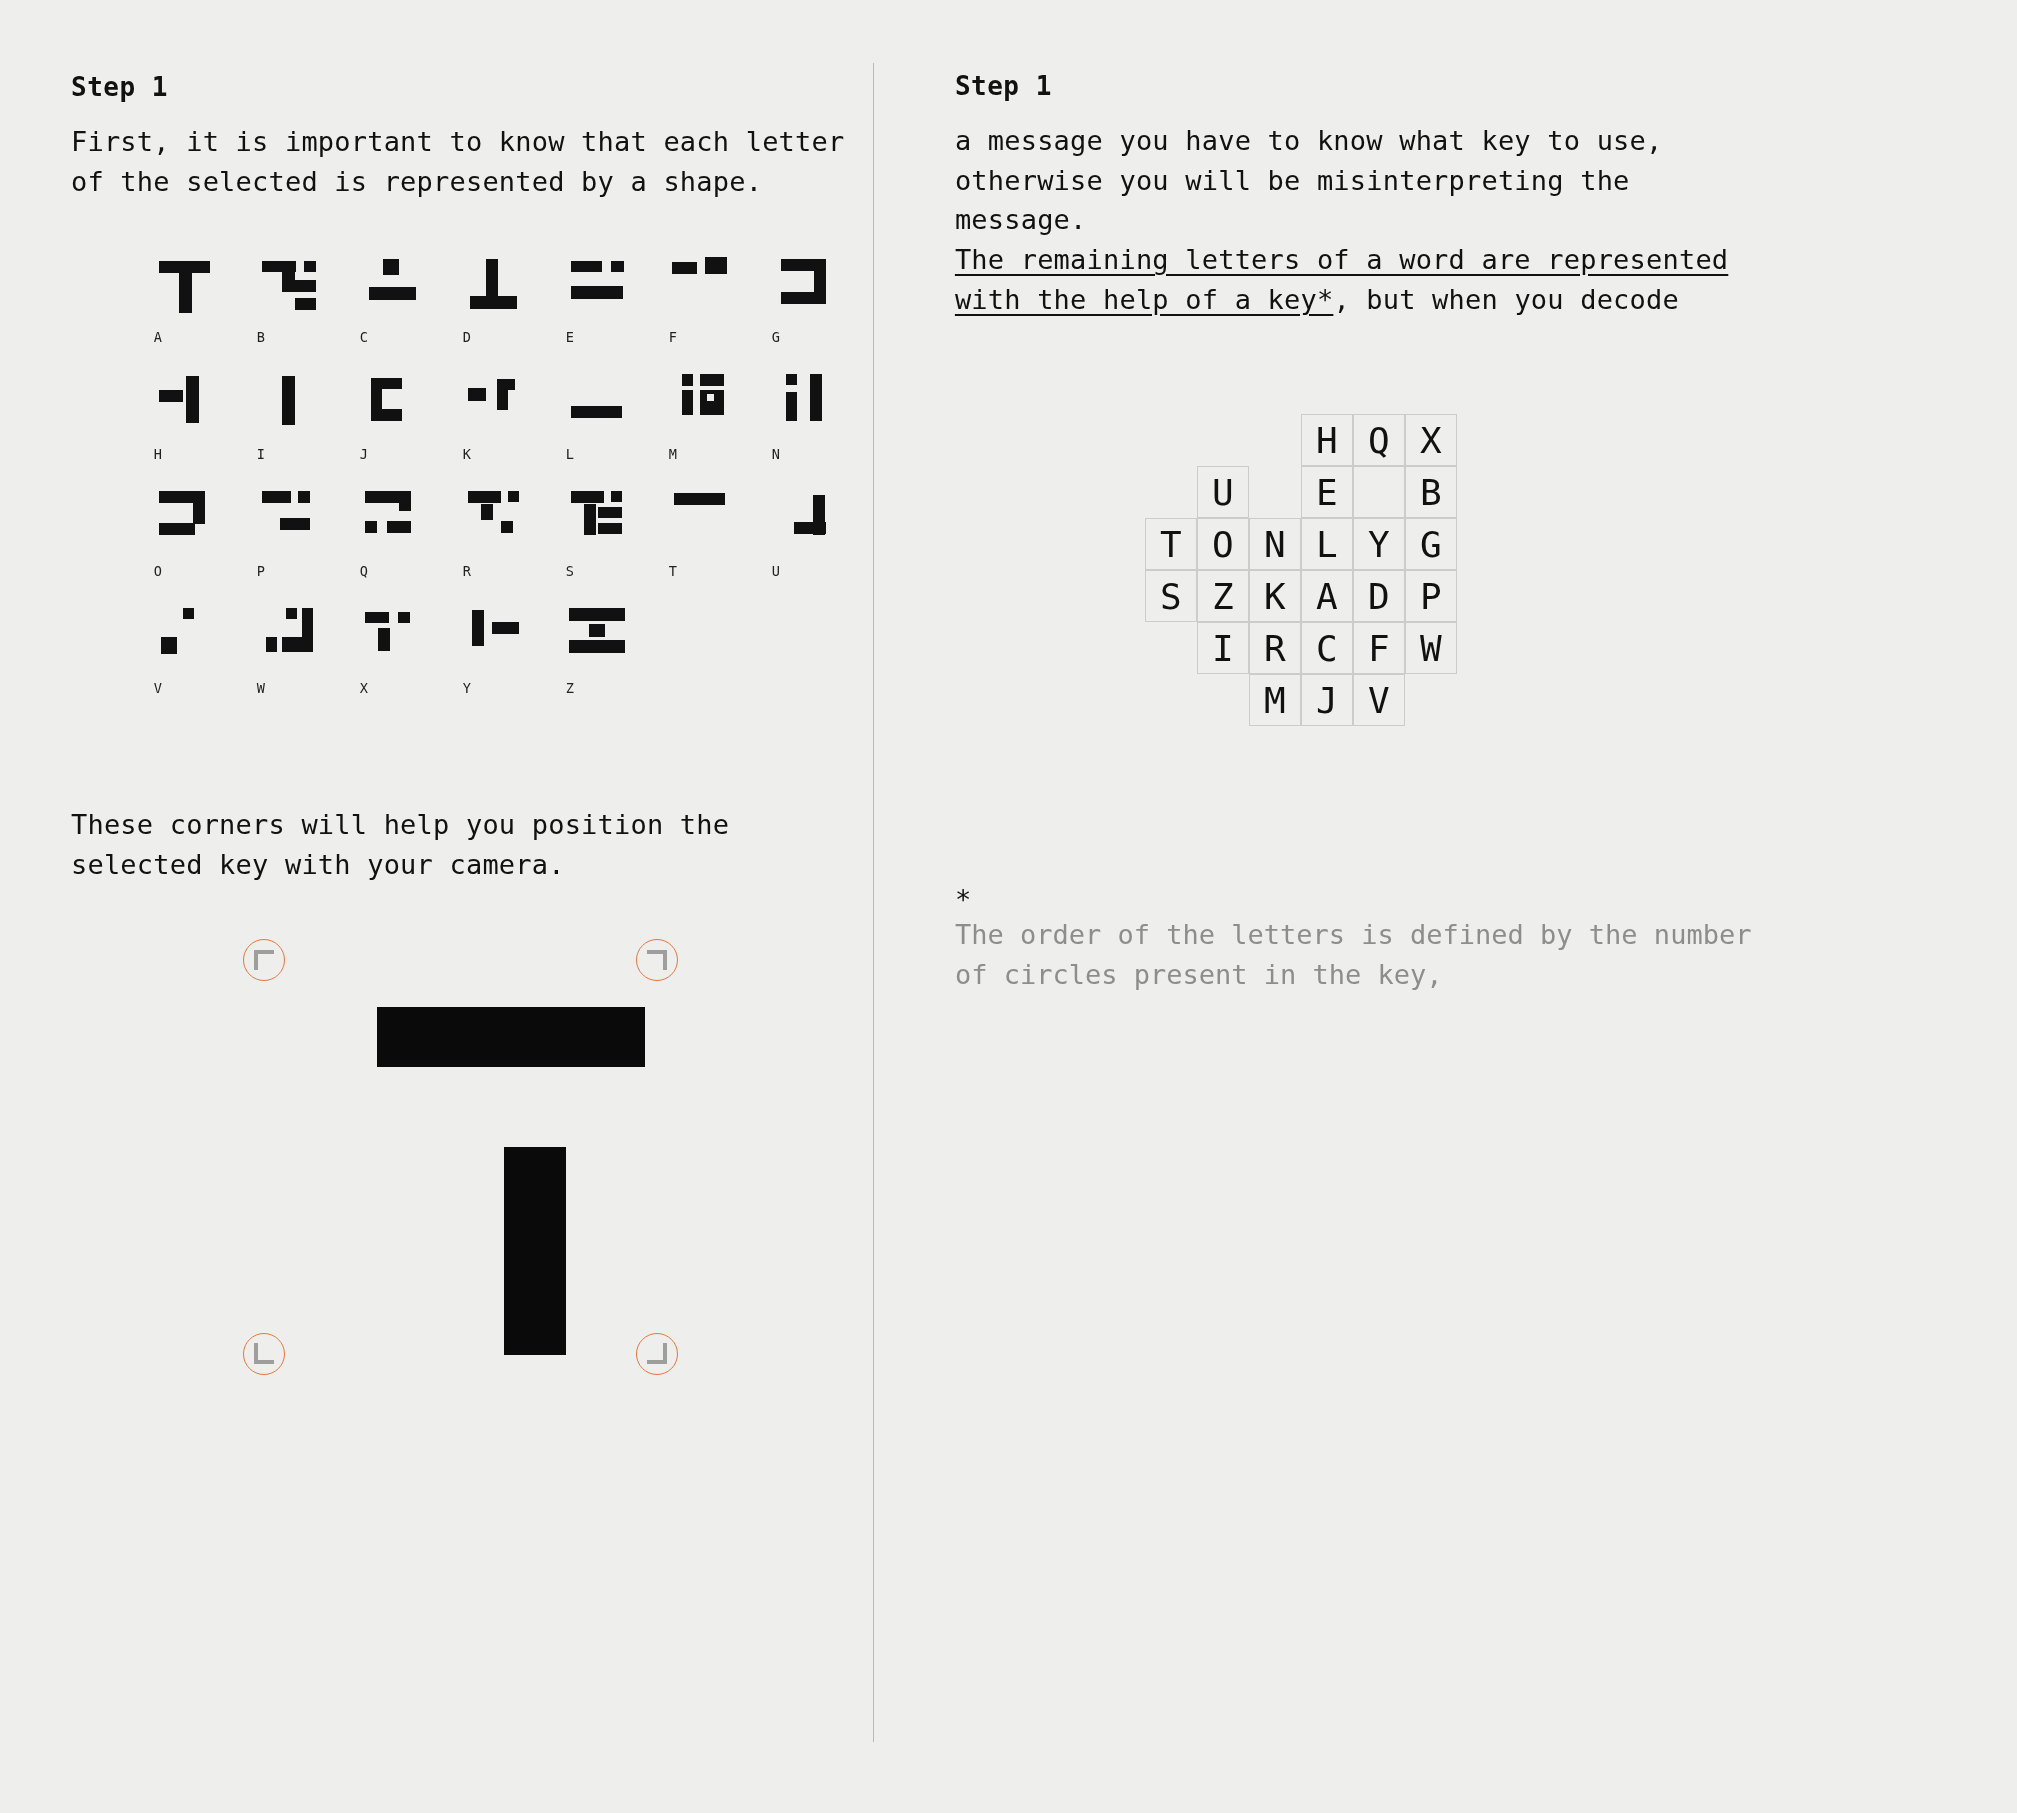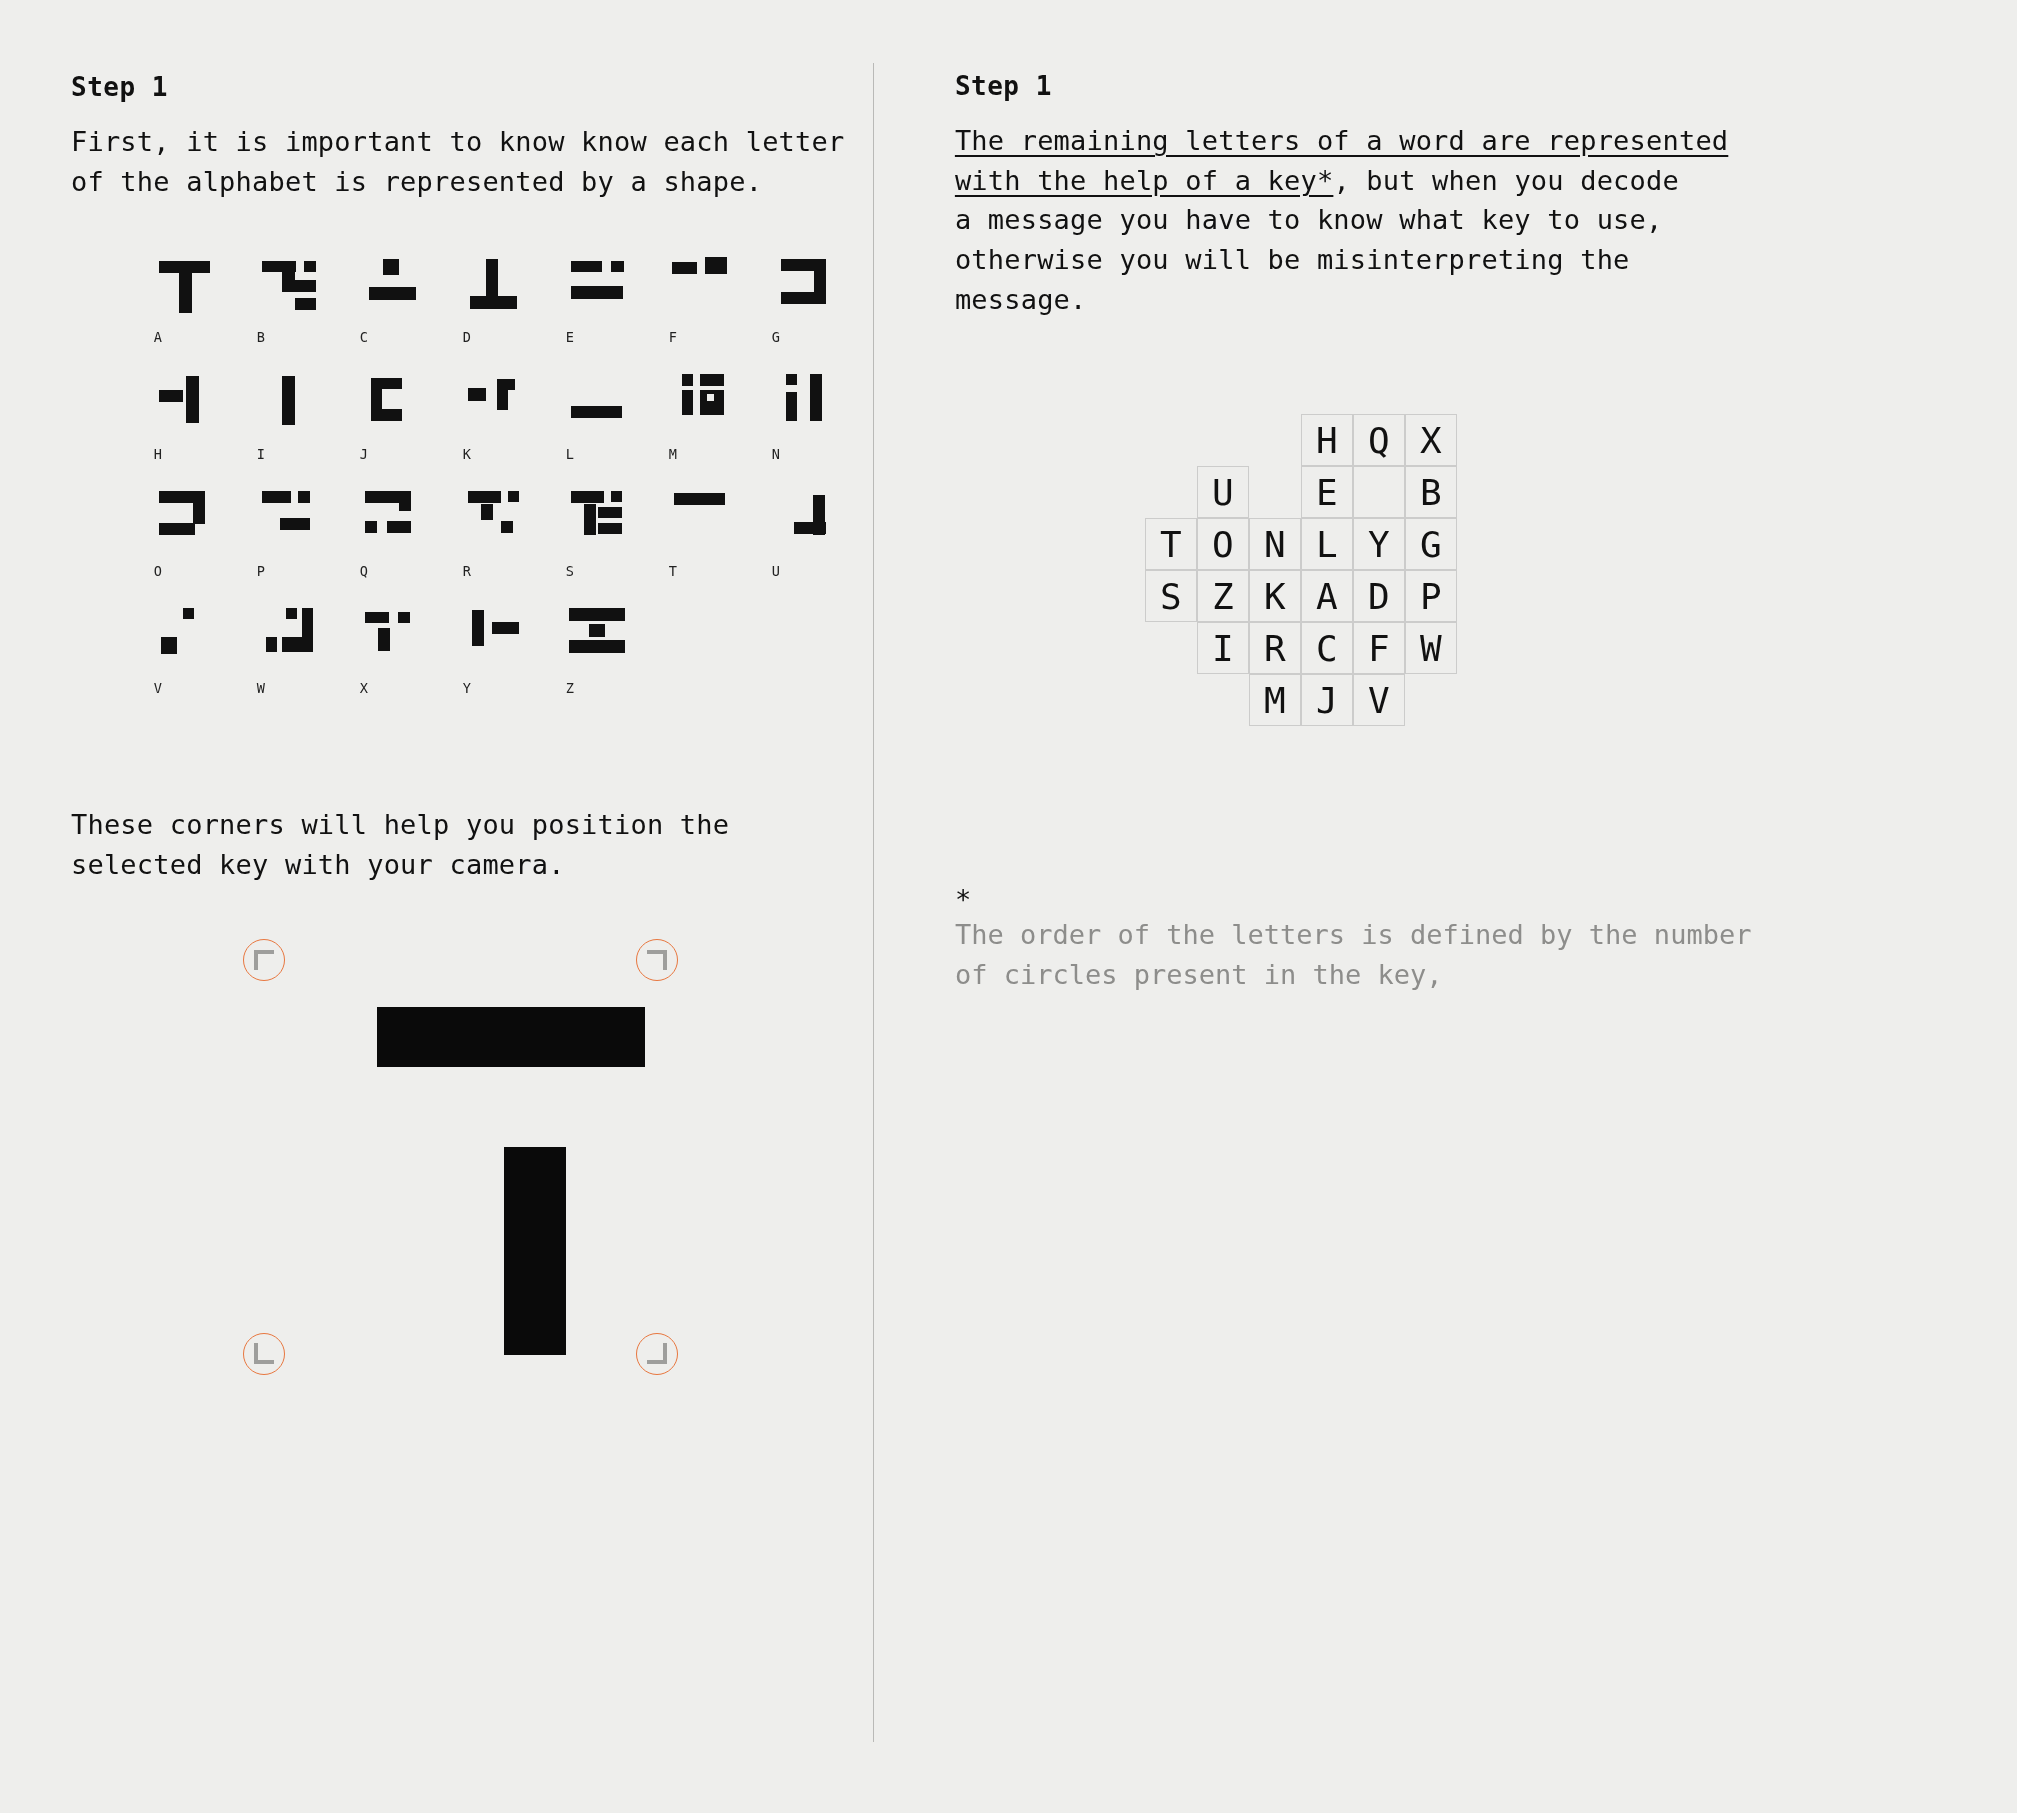--- a/index.html
+++ b/index.html
@@ -179,21 +179,21 @@
     color: #8d8d8b;
   }
 </style>
 </head>
 <body>
 
 <div class="page">
 
   <div class="col col-left">
     <div class="step-title">Step 1</div>
-    <p class="para">First, it is important to know know each letter of the alphabet is represented by a shape.</p>
+    <p class="para">First, it is important to know that each letter of the selected is represented by a shape.</p>
 
     <div class="alphabet">
 
       <div class="alpha-row">
         <div class="alpha-cell">
           <div class="glyph">
             <div class="bar" style="left:7.2px;top:7.2px;width:51px;height:12.7px;"></div>
             <div class="bar" style="left:27px;top:20px;width:12.7px;height:40px;"></div>
           </div>
           <div class="alpha-label">A</div>
@@ -416,22 +416,22 @@
       <div class="corner-mark cm-br"></div>
       <div class="big-bar-h"></div>
       <div class="big-bar-v"></div>
     </div>
   </div>
 
   <div class="divider"></div>
 
   <div class="col col-right">
     <div class="step-title">Step 1</div>
+    <p class="para">a message you have to know what key to use, otherwise you will be misinterpreting the message.</p>
     <p class="para"><span class="uline">The remaining letters of a word are represented with the help of a key*</span><span>, but when you decode</span></p>
-    <p class="para">a message you have to know what key to use, otherwise you will be misinterpreting the message.</p>
 
     <div class="key-wrap">
       <div class="key-grid">
         <div class="key-cell off"></div>
         <div class="key-cell off"></div>
         <div class="key-cell off"></div>
         <div class="key-cell on">H</div>
         <div class="key-cell on">Q</div>
         <div class="key-cell on">X</div>
 

